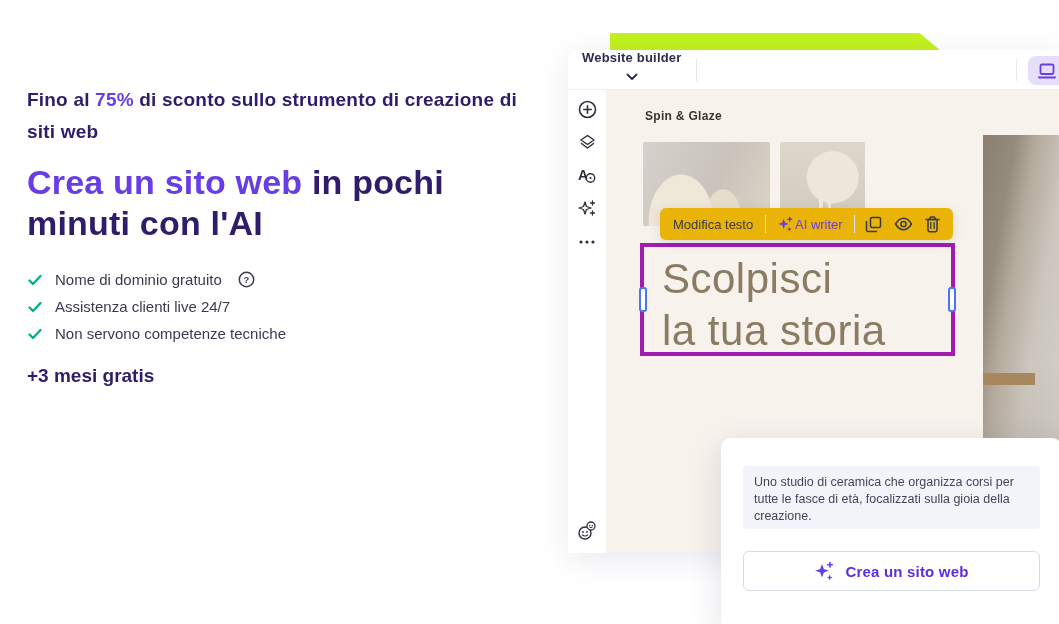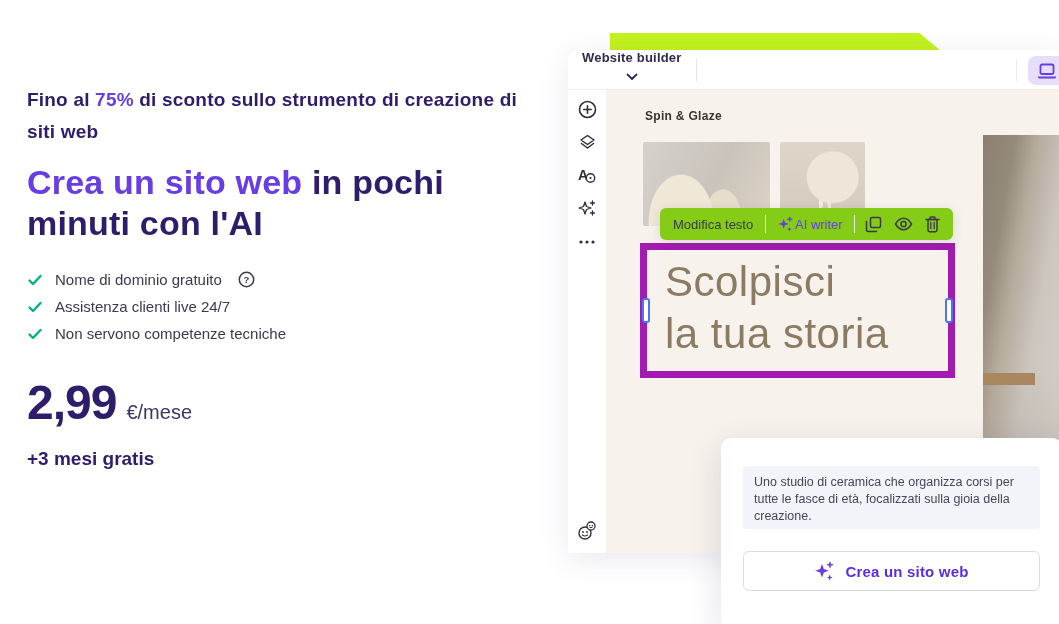--- a/index.html
+++ b/index.html
@@ -59,31 +59,31 @@
       radial-gradient(46px 46px at 62% 42%, #eee6d8 0 55%, rgba(0,0,0,0) 58%),
       radial-gradient(3px 26px at 48% 70%, #f2ecdf 0 60%, rgba(0,0,0,0) 62%),
       radial-gradient(3px 26px at 58% 72%, #efe8da 0 60%, rgba(0,0,0,0) 62%),
       linear-gradient(180deg, #ddd6c9, #d2cabd); }
   .photo { position:absolute; left:377px; top:45px; width:76px; height:418px; cursor:pointer;
     background:
       linear-gradient(to bottom, rgba(0,0,0,0) 55%, rgba(120,110,95,.25) 100%),
       linear-gradient(#a9885e,#a9885e) 0 238px / 52px 12px no-repeat,
       linear-gradient(100deg, #8a7f71 0%, #958b7d 22%, #b4aa9c 36%, #ccc6bf 58%, #d7d2cc 100%); }
 
-  .toolbar { position:absolute; left:54px; top:118px; width:293px; height:32px; background:#84cc16;
+  .toolbar { position:absolute; left:54px; top:118px; width:293px; height:32px; background:#eab308;
     border-radius:6px; box-shadow:0 3px 12px rgba(40,30,80,.12); display:flex; align-items:center;
     padding:0 10px; gap:9px; z-index:3; }
   .toolbar .tlabel { font-size:13px; color:#3b3a4a; font-weight:500; white-space:nowrap; cursor:pointer; padding:0 3px; }
   .toolbar .tsep { width:1px; height:18px; background:#e6e6ee; }
   .toolbar .ai { display:flex; align-items:center; gap:0; cursor:pointer; padding:0 2px; }
   .toolbar .ai span { font-size:13px; font-weight:500; color:#673de6; white-space:nowrap; }
   .ticon { width:26px; height:26px; display:flex; align-items:center; justify-content:center; cursor:pointer; color:#3b3a4a; }
 
-  .selection { position:absolute; left:34px; top:153px; width:315px; height:135px;
-    border:7px solid #a21caf; z-index:2; cursor:text; }
+  .selection { position:absolute; left:34px; top:153px; width:315px; height:113px;
+    border:4px solid #a21caf; z-index:2; cursor:text; }
   .headline { padding:6px 0 0 18px; font-size:42px; line-height:52px; font-weight:500;
     color:#8b7b63; letter-spacing:.5px; }
   .handle { position:absolute; width:8px; height:25px; background:#fff; border:2px solid #4a74f8;
     border-radius:3px; top:50%; margin-top:-13px; cursor:ew-resize; }
   .handle.left { left:-5px; } .handle.right { right:-5px; }
 
   .panel { position:absolute; left:115px; top:348px; width:341px; height:192px; background:#fff;
     border-radius:10px; box-shadow:0 10px 34px rgba(40,30,80,.14); z-index:4; padding:18px 22px; }
   .panel-title { font-size:14px; font-weight:700; color:#2f2c50; letter-spacing:.2px; }
   .panel textarea { margin-top:10px; width:297px; height:63px; background:#f3f3fa; border:none;
@@ -124,24 +124,20 @@
         <span>Assistenza clienti live 24/7</span>
       </li>
       <li>
         <svg class="check-icon" width="16" height="16" viewBox="0 0 16 16">
             <path d="M2.5 8.5 L6 12 L13.5 4" fill="none" stroke="#00b090" stroke-width="2.4" stroke-linecap="round" stroke-linejoin="round"></path>
           </svg>
         <span>Non servono competenze tecniche</span>
       </li>
     </ul>
 
-    <div class="price-row">
-      <span class="price-amount">2,99</span>
-      <span class="price-unit">€/mese</span>
-    </div>
     <div class="price-promo">+3 mesi gratis</div>
   </section>
 
   <div class="builder">
 
     <div class="topbar">
       <div class="tb-dd">
         <span class="tb-title">Website builder</span>
         <svg width="12" height="8" viewBox="0 0 12 8">
             <path d="M1.5 1.5 L6 6 L10.5 1.5" fill="none" stroke="#2f2c50" stroke-width="1.8" stroke-linecap="round" stroke-linejoin="round"></path>

